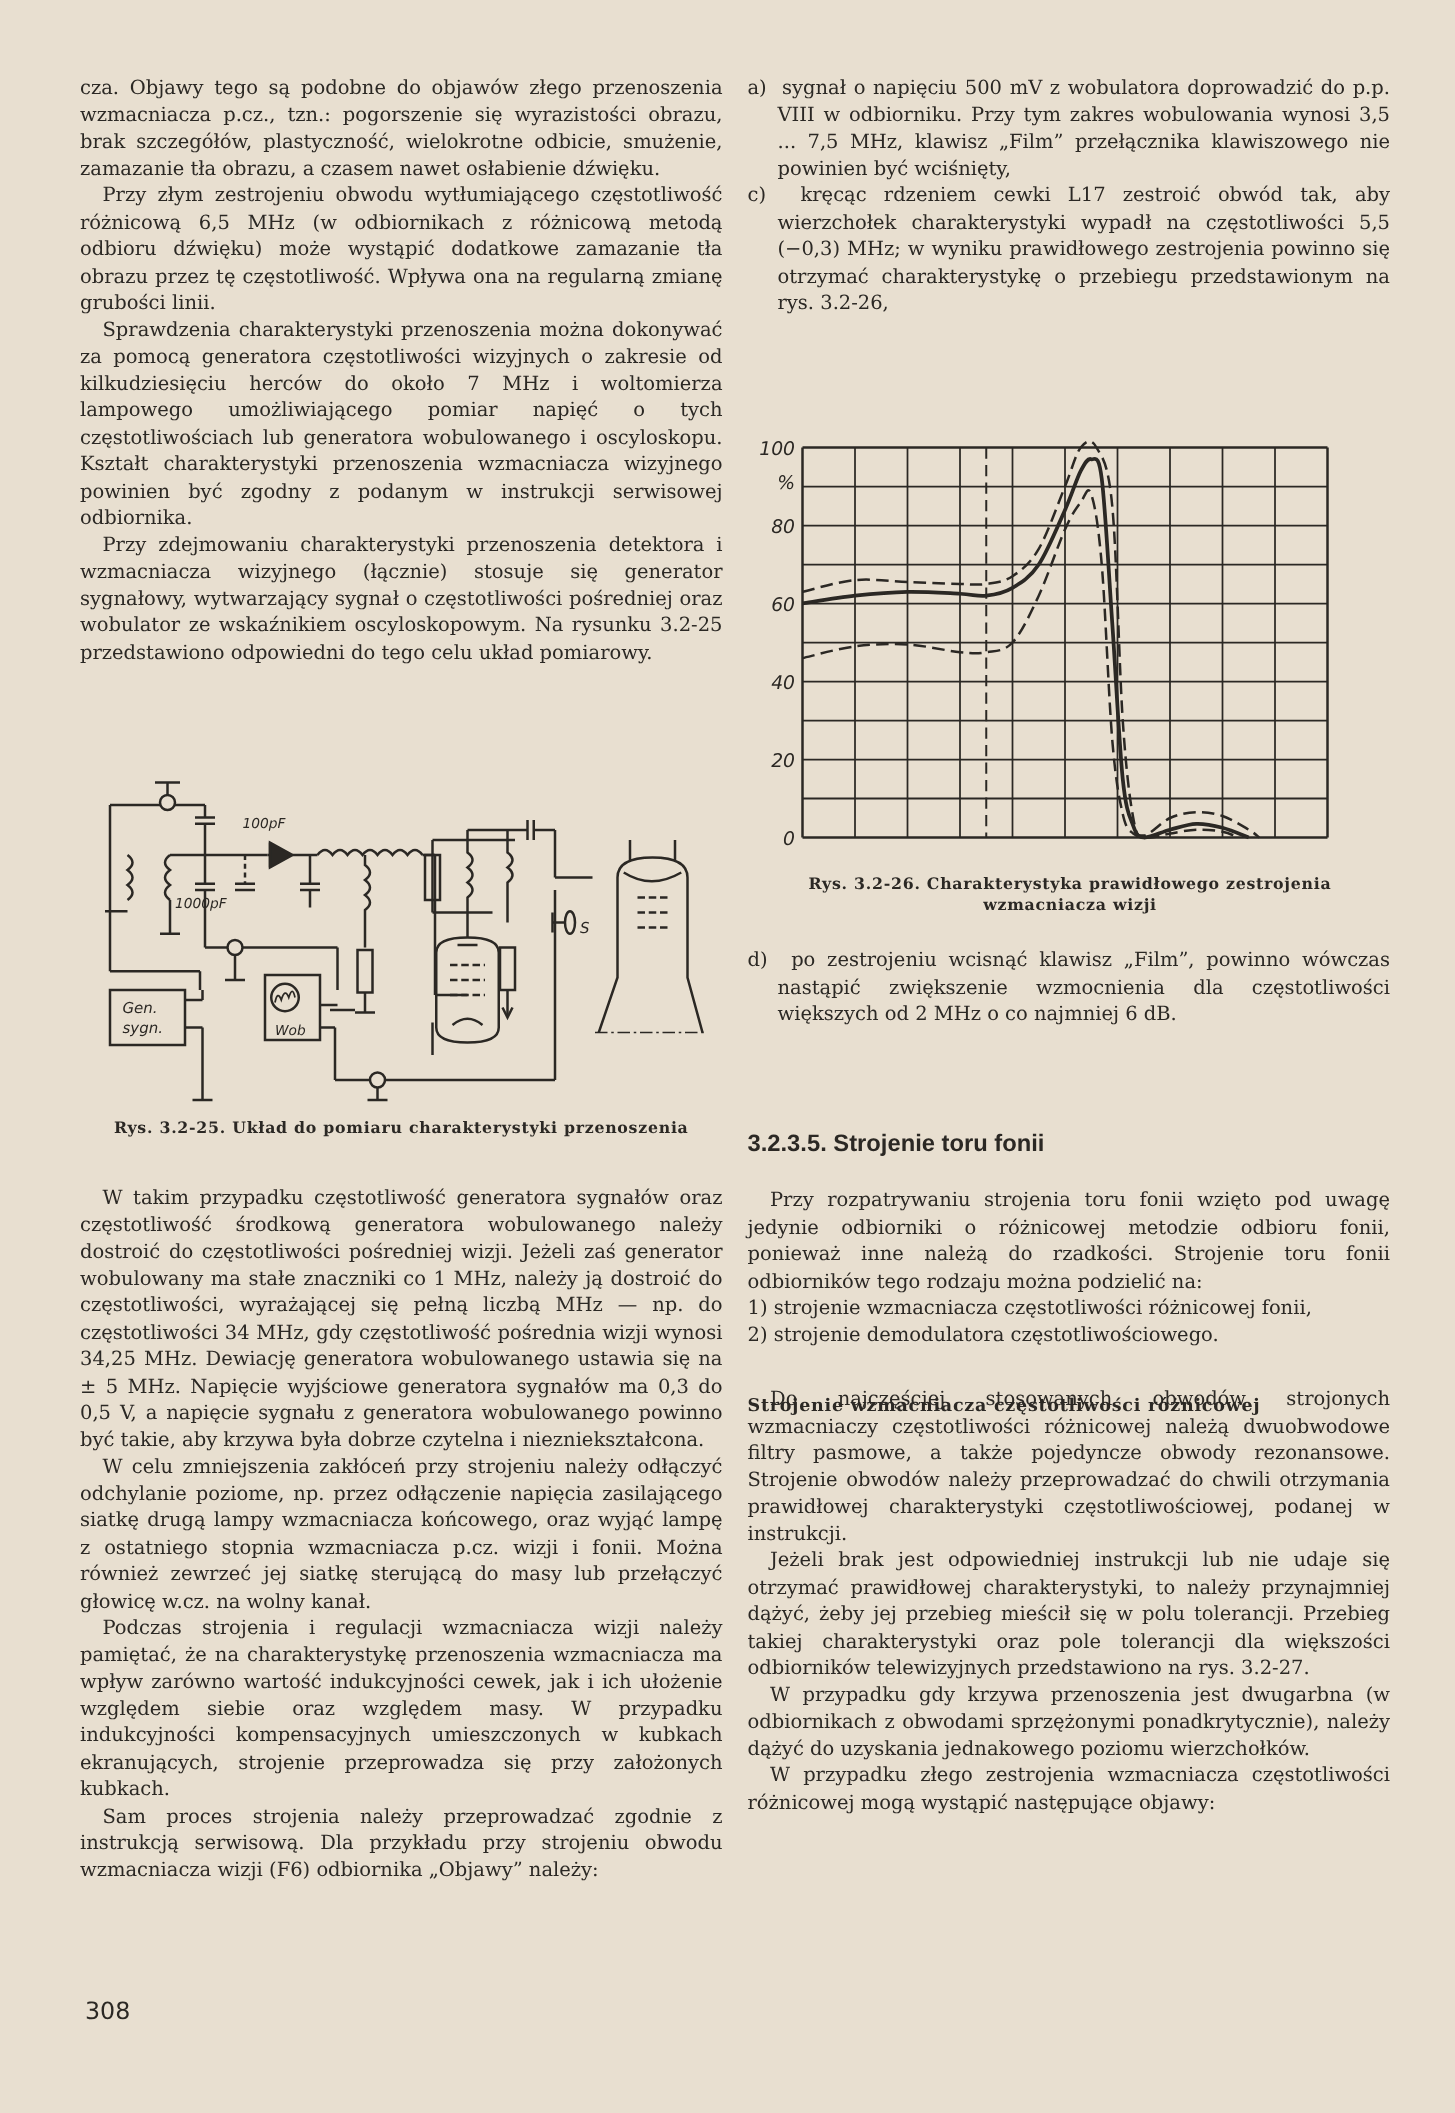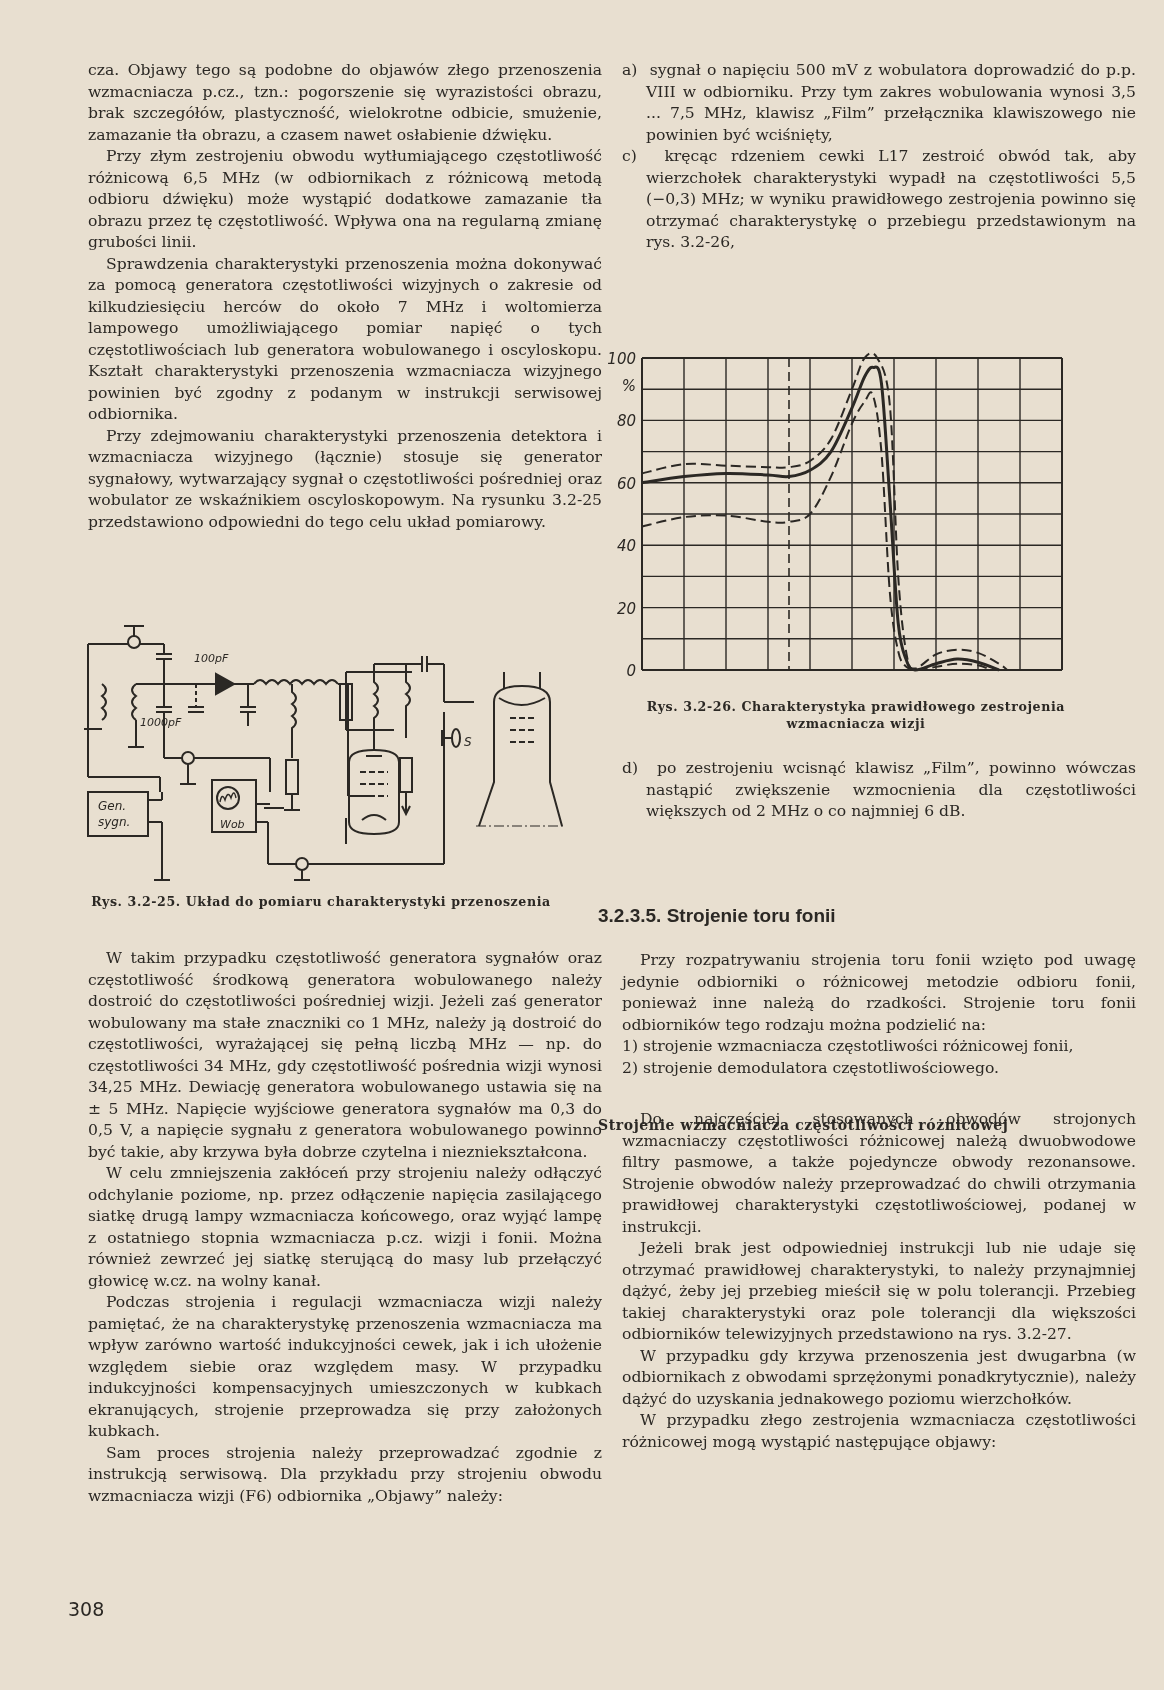--- a/index.html
+++ b/index.html
@@ -1,18 +1,18 @@
 <!DOCTYPE html>
 <html><head>
 <meta charset="utf-8">
 <style>
   html,body{margin:0;padding:0;}
   body{width:1164px;height:1690px;background:#e8dfd0;position:relative;overflow:hidden;
        font-family:"DejaVu Serif","Liberation Serif",serif;color:#2b2824;}
-  .col{position:absolute;font-size:15.6px;line-height:21.5px;text-align:justify;margin-left:24px;}
+  .col{position:absolute;font-size:15.6px;line-height:21.5px;text-align:justify;}
   .col p{margin:0;}
   .ind{text-indent:18px;}
   .left{left:64px;width:514px;}
   .right{left:598px;width:514px;}
   .li{padding-left:24px;text-indent:-24px;}
   .cap{position:absolute;font-family:"DejaVu Serif",serif;font-weight:bold;font-size:12.6px;line-height:17px;text-align:center;letter-spacing:0.6px;}
   .h3{position:absolute;left:598px;top:905px;font-weight:bold;font-size:19px;font-family:Liberation Sans, sans-serif;}
   .h4{position:absolute;left:598px;top:1117px;font-weight:bold;font-size:14px;letter-spacing:0.6px;}
   .pnum{position:absolute;left:68px;top:1598px;font-family:"DejaVu Sans",sans-serif;font-size:19px;}
   svg text{font-family:"DejaVu Sans",sans-serif;font-style:italic;}

